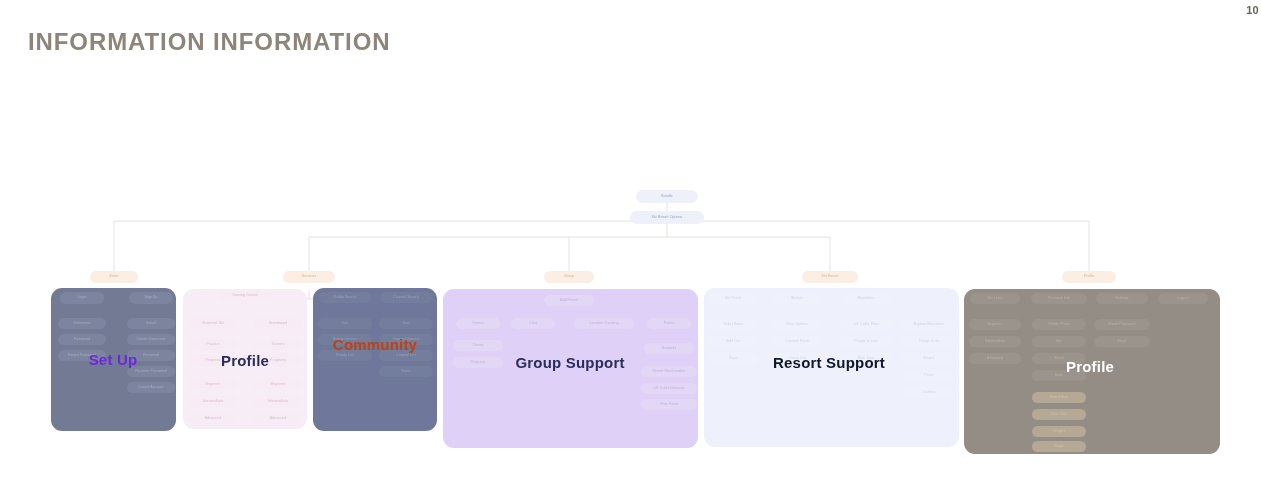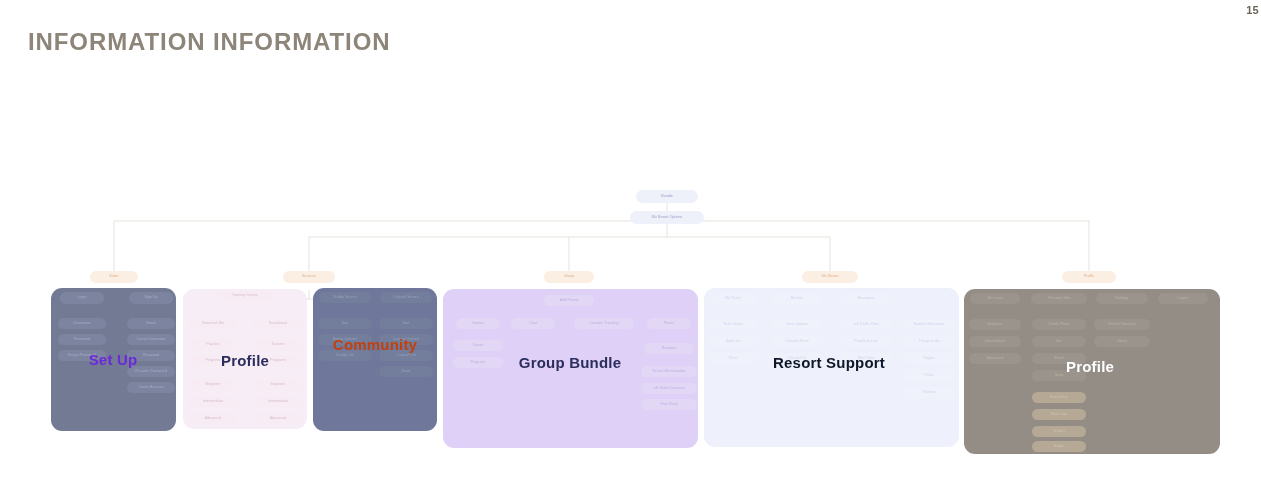--- a/index.html
+++ b/index.html
@@ -91,21 +91,21 @@
   .n-training   { background: #f7ecf3; color: #d6bcce; }
   .n-community  { background: #737d9c; color: #9aa2bc; }
   .n-group      { background: #e3d7f6; color: #c0aede; }
   .n-resort     { background: #eff1fb; color: #cdd3ea; }
   .n-profile    { background: #9b948c; color: #bab2a7; }
   .n-profile-t  { background: #b5a995; color: #cec2ad; }
 </style>
 </head>
 <body>
 
-<div id="page-number">15</div>
+<div id="page-number">10</div>
 <div id="slide-title">INFORMATION INFORMATION</div>
 
 <div id="diagram">
 
   <svg id="connectors" viewBox="0 0 1261 491" preserveAspectRatio="none">
     <g stroke="#ddd7cf" stroke-width="0.7" fill="none">
 
       <path d="M667,203 L667,211"></path>
 
       <path d="M667,224 L667,232"></path>
@@ -351,21 +351,21 @@
   <div class="node n-group" style="left:669px;top:366px;width:56px;height:11px;">
       <span>Resort Merchandise</span>
     </div>
   <div class="node n-group" style="left:669px;top:383px;width:56px;height:11px;">
       <span>Lift Ticket Discount</span>
     </div>
   <div class="node n-group" style="left:669px;top:399px;width:56px;height:11px;">
       <span>Free Food</span>
     </div>
 
-  <div class="panel-label" style="left:570px;top:362px;color:#2b2d5c;">Group Bundle</div>
+  <div class="panel-label" style="left:570px;top:362px;color:#2b2d5c;">Group Support</div>
 
   <div class="panel" style="left:704px;top:288px;width:255px;height:159px;background:#eef1fb;"></div>
 
   <div class="node n-resort" style="left:733px;top:293px;width:50px;height:11px;">
       <span>Ski Ticket</span>
     </div>
   <div class="node n-resort" style="left:797px;top:293px;width:50px;height:11px;">
       <span>Rentals</span>
     </div>
   <div class="node n-resort" style="left:866px;top:293px;width:50px;height:11px;">

